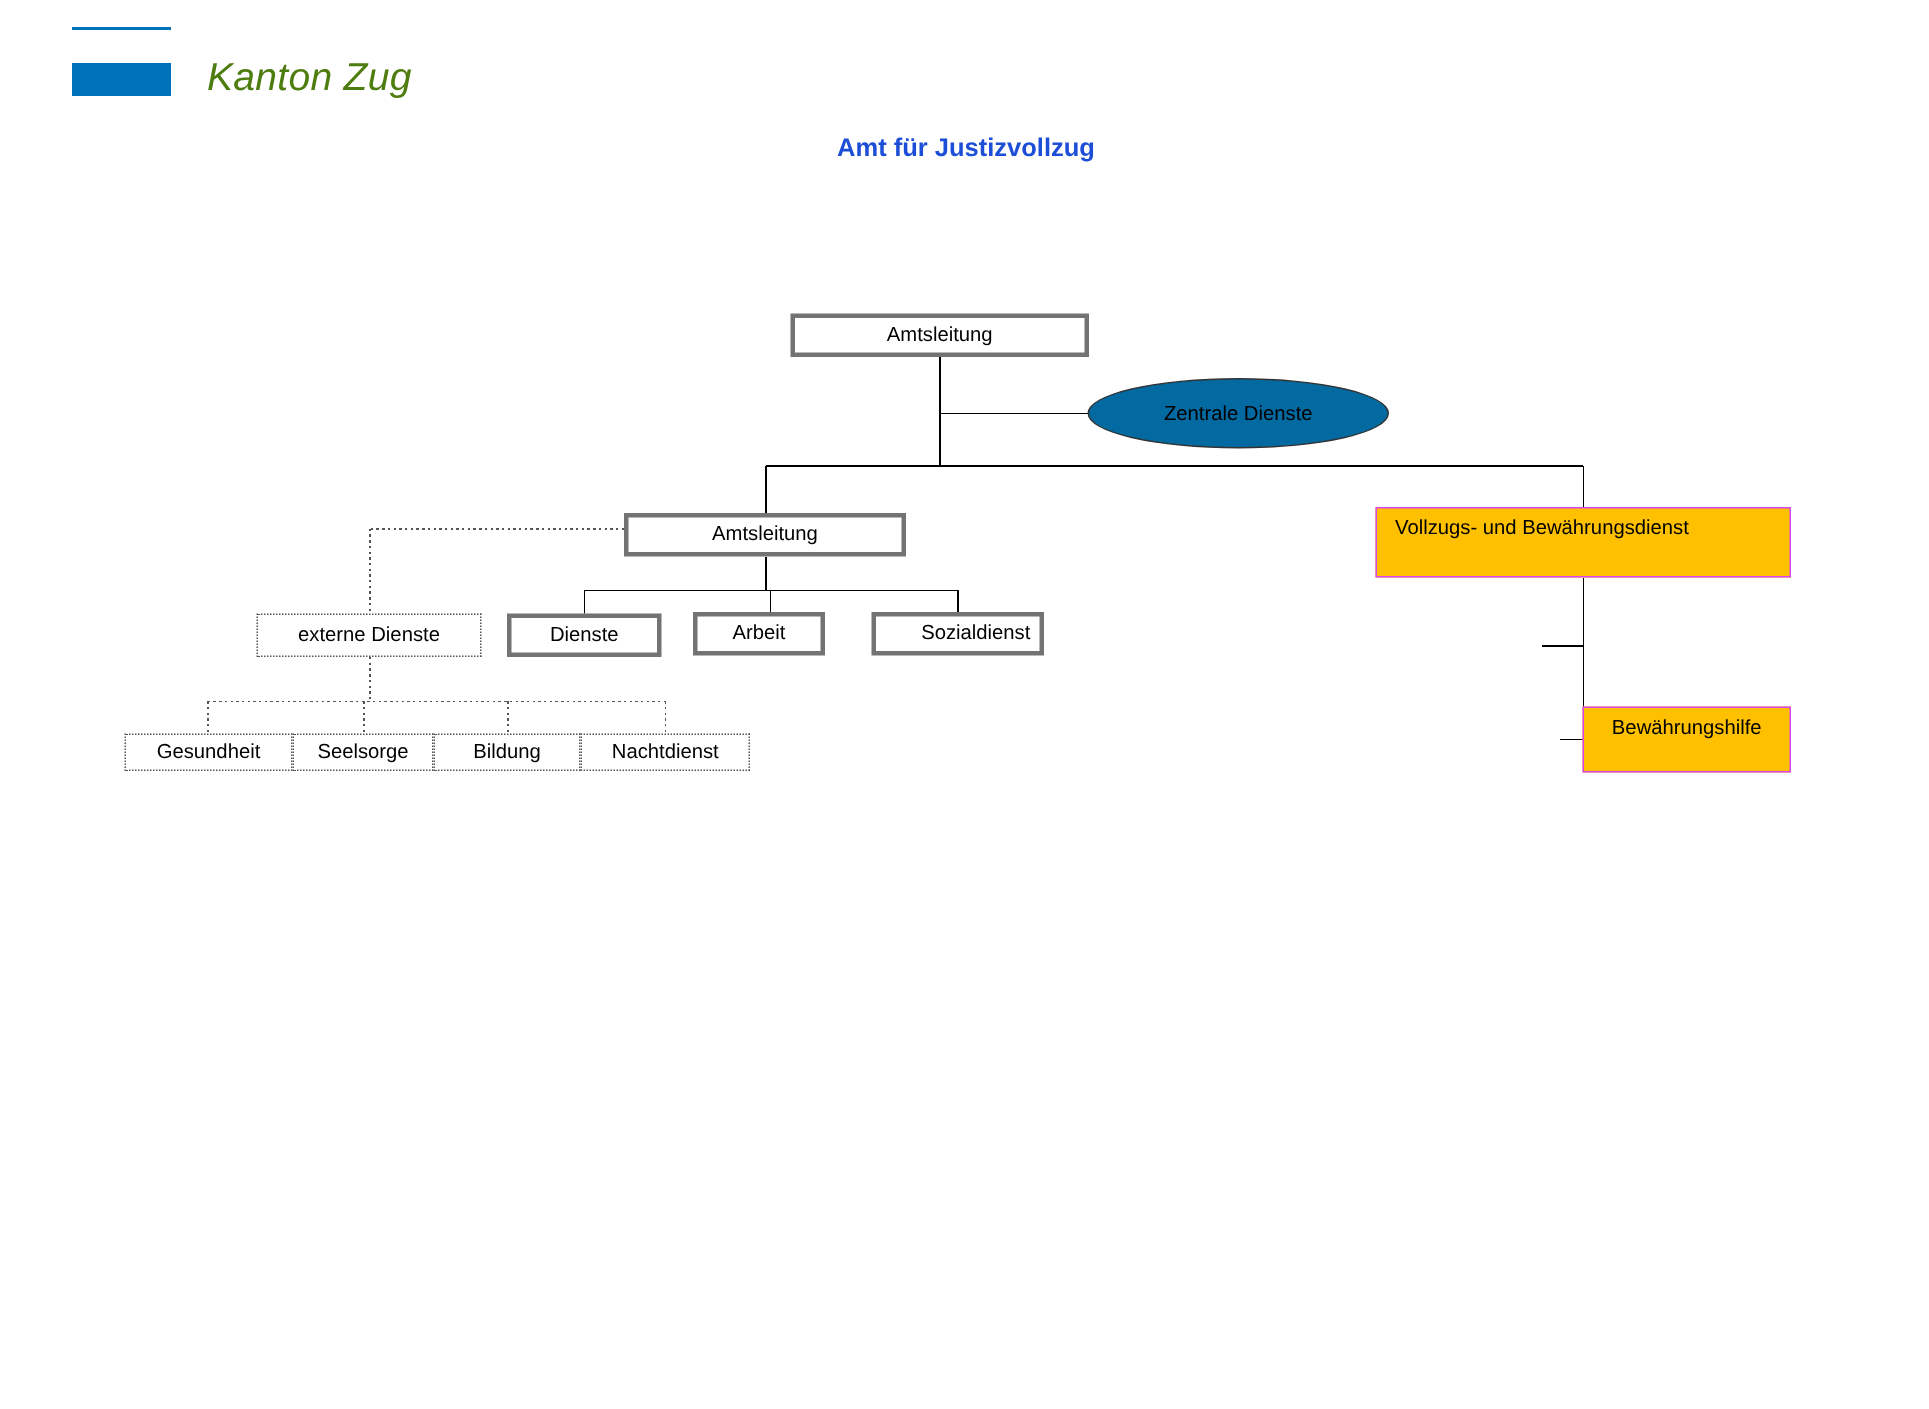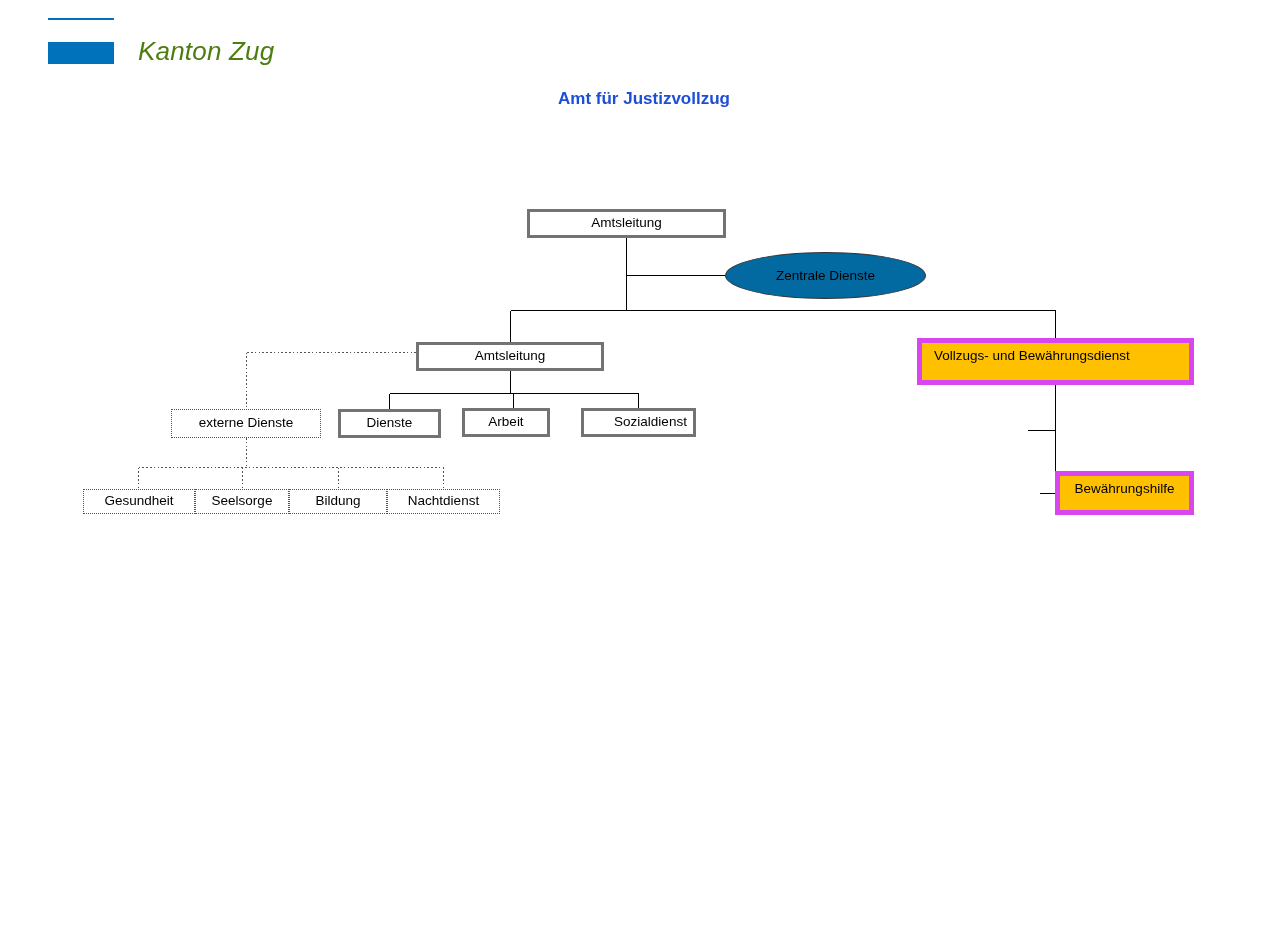--- a/index.html
+++ b/index.html
@@ -93,21 +93,21 @@
     color: #000;
     background: #ffffff;
     border: 3px solid #737373;
     white-space: nowrap;
   }
   .node.dotted {
     border: 1px dotted #555555;
   }
   .node.orange {
     background: #ffc000;
-    border: 5px solid #d946ef;
+    border: 1px solid #d946ef;
   }
   .node.align-left {
     justify-content: flex-start;
     padding-left: 12px;
   }
   .node.align-top {
     align-items: flex-start;
     padding-top: 6px;
   }
   .ellipse-node {

